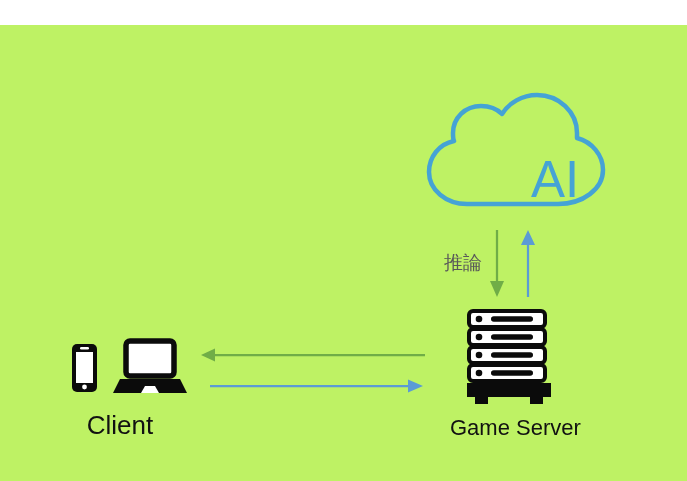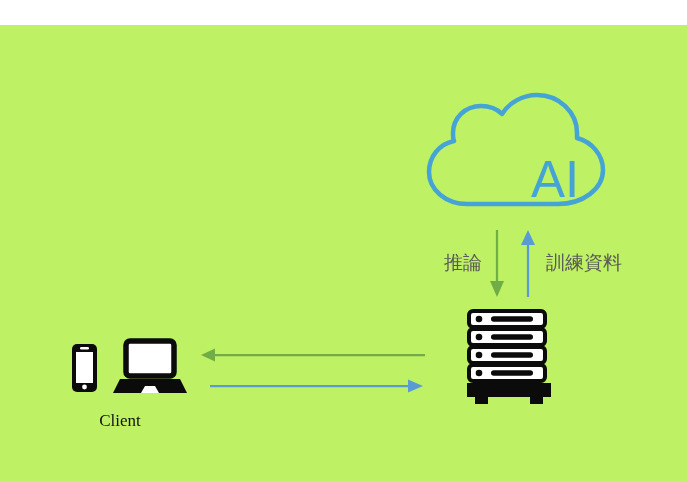--- a/index.html
+++ b/index.html
@@ -39,21 +39,20 @@
 
   <svg class="abs" style="left:484px; top:202px;" width="56" height="76" viewBox="0 0 56 76">
     <line x1="13" y1="3" x2="13" y2="56" stroke-width="2.25" stroke="#70AD47"></line>
     <polygon points="6,54 20,54 13,70" fill="#70AD47"></polygon>
     <line x1="44" y1="70" x2="44" y2="17" stroke-width="2.25" stroke="#5B9BD5"></line>
     <polygon points="37,18 51,18 44,3" fill="#5B9BD5"></polygon>
   </svg>
 
   <div class="lbl lbl-zh" style="left:444px; top:227px;">推論</div>
 
-  <div class="lbl lbl-zh" style="left:546px; top:227px;">訓練資料</div>
 
   <svg class="abs" style="left:466px; top:284px;" width="86" height="96" viewBox="0 0 86 96" fill="none">
 
     <rect x="3" y="2" width="76" height="16" rx="4" fill="#ffffff" stroke="#0b0b0b" stroke-width="4"></rect>
     <rect x="3" y="20" width="76" height="16" rx="4" fill="#ffffff" stroke="#0b0b0b" stroke-width="4"></rect>
     <rect x="3" y="38" width="76" height="16" rx="4" fill="#ffffff" stroke="#0b0b0b" stroke-width="4"></rect>
     <rect x="3" y="56" width="76" height="16" rx="4" fill="#ffffff" stroke="#0b0b0b" stroke-width="4"></rect>
 
     <circle cx="13" cy="10" r="3.3" fill="#0b0b0b"></circle>
     <circle cx="13" cy="28" r="3.3" fill="#0b0b0b"></circle>
@@ -63,36 +62,37 @@
     <rect x="25" y="7.2" width="42" height="5.6" rx="2.8" fill="#0b0b0b"></rect>
     <rect x="25" y="25.2" width="42" height="5.6" rx="2.8" fill="#0b0b0b"></rect>
     <rect x="25" y="43.2" width="42" height="5.6" rx="2.8" fill="#0b0b0b"></rect>
     <rect x="25" y="61.2" width="42" height="5.6" rx="2.8" fill="#0b0b0b"></rect>
 
     <rect x="1" y="74" width="84" height="14" fill="#0b0b0b"></rect>
     <rect x="9" y="88" width="13" height="7" fill="#0b0b0b"></rect>
     <rect x="64" y="88" width="13" height="7" fill="#0b0b0b"></rect>
   </svg>
 
+  <div class="lbl lbl-en" style="left:450px; top:390px; width:124px; font-size:22px;">Game Server</div>
 
   <svg class="abs" style="left:68px; top:312px;" width="120" height="60" viewBox="0 0 120 60">
     <g>
       <rect x="4" y="7" width="25" height="48" rx="5" fill="#0b0b0b"></rect>
       <rect x="8" y="15" width="17" height="31" fill="#ffffff"></rect>
       <rect x="12" y="10" width="9" height="2.6" rx="1.3" fill="#ffffff"></rect>
       <circle cx="16.5" cy="50" r="2.4" fill="#ffffff"></circle>
     </g>
     <g>
       <rect x="58" y="4" width="48" height="35" rx="4" fill="#ffffff" stroke="#0b0b0b" stroke-width="5.5"></rect>
       <polygon points="52,42 112,42 119,56 45,56" fill="#0b0b0b"></polygon>
       <polygon points="73,56 91,56 87,49 77,49" fill="#ffffff"></polygon>
     </g>
   </svg>
 
-  <div class="lbl lbl-en" style="left:70px; top:386px; width:100px; font-size:17px;font-family:Liberation Serif, serif;">Client</div>
+  <div class="lbl lbl-en" style="left:70px; top:386px; width:100px; font-size:26px;">Client</div>
 
   <svg class="abs" style="left:198px; top:320px;" width="232" height="50" viewBox="0 0 232 50">
     <line x1="16" y1="10" x2="227" y2="10" stroke-width="2.25" stroke="#70AD47"></line>
     <polygon points="17,3.5 17,16.5 3,10" fill="#70AD47"></polygon>
     <line x1="12" y1="41" x2="211" y2="41" stroke-width="2.25" stroke="#5B9BD5"></line>
     <polygon points="210,34.5 210,47.5 225,41" fill="#5B9BD5"></polygon>
   </svg>
 
 
 

